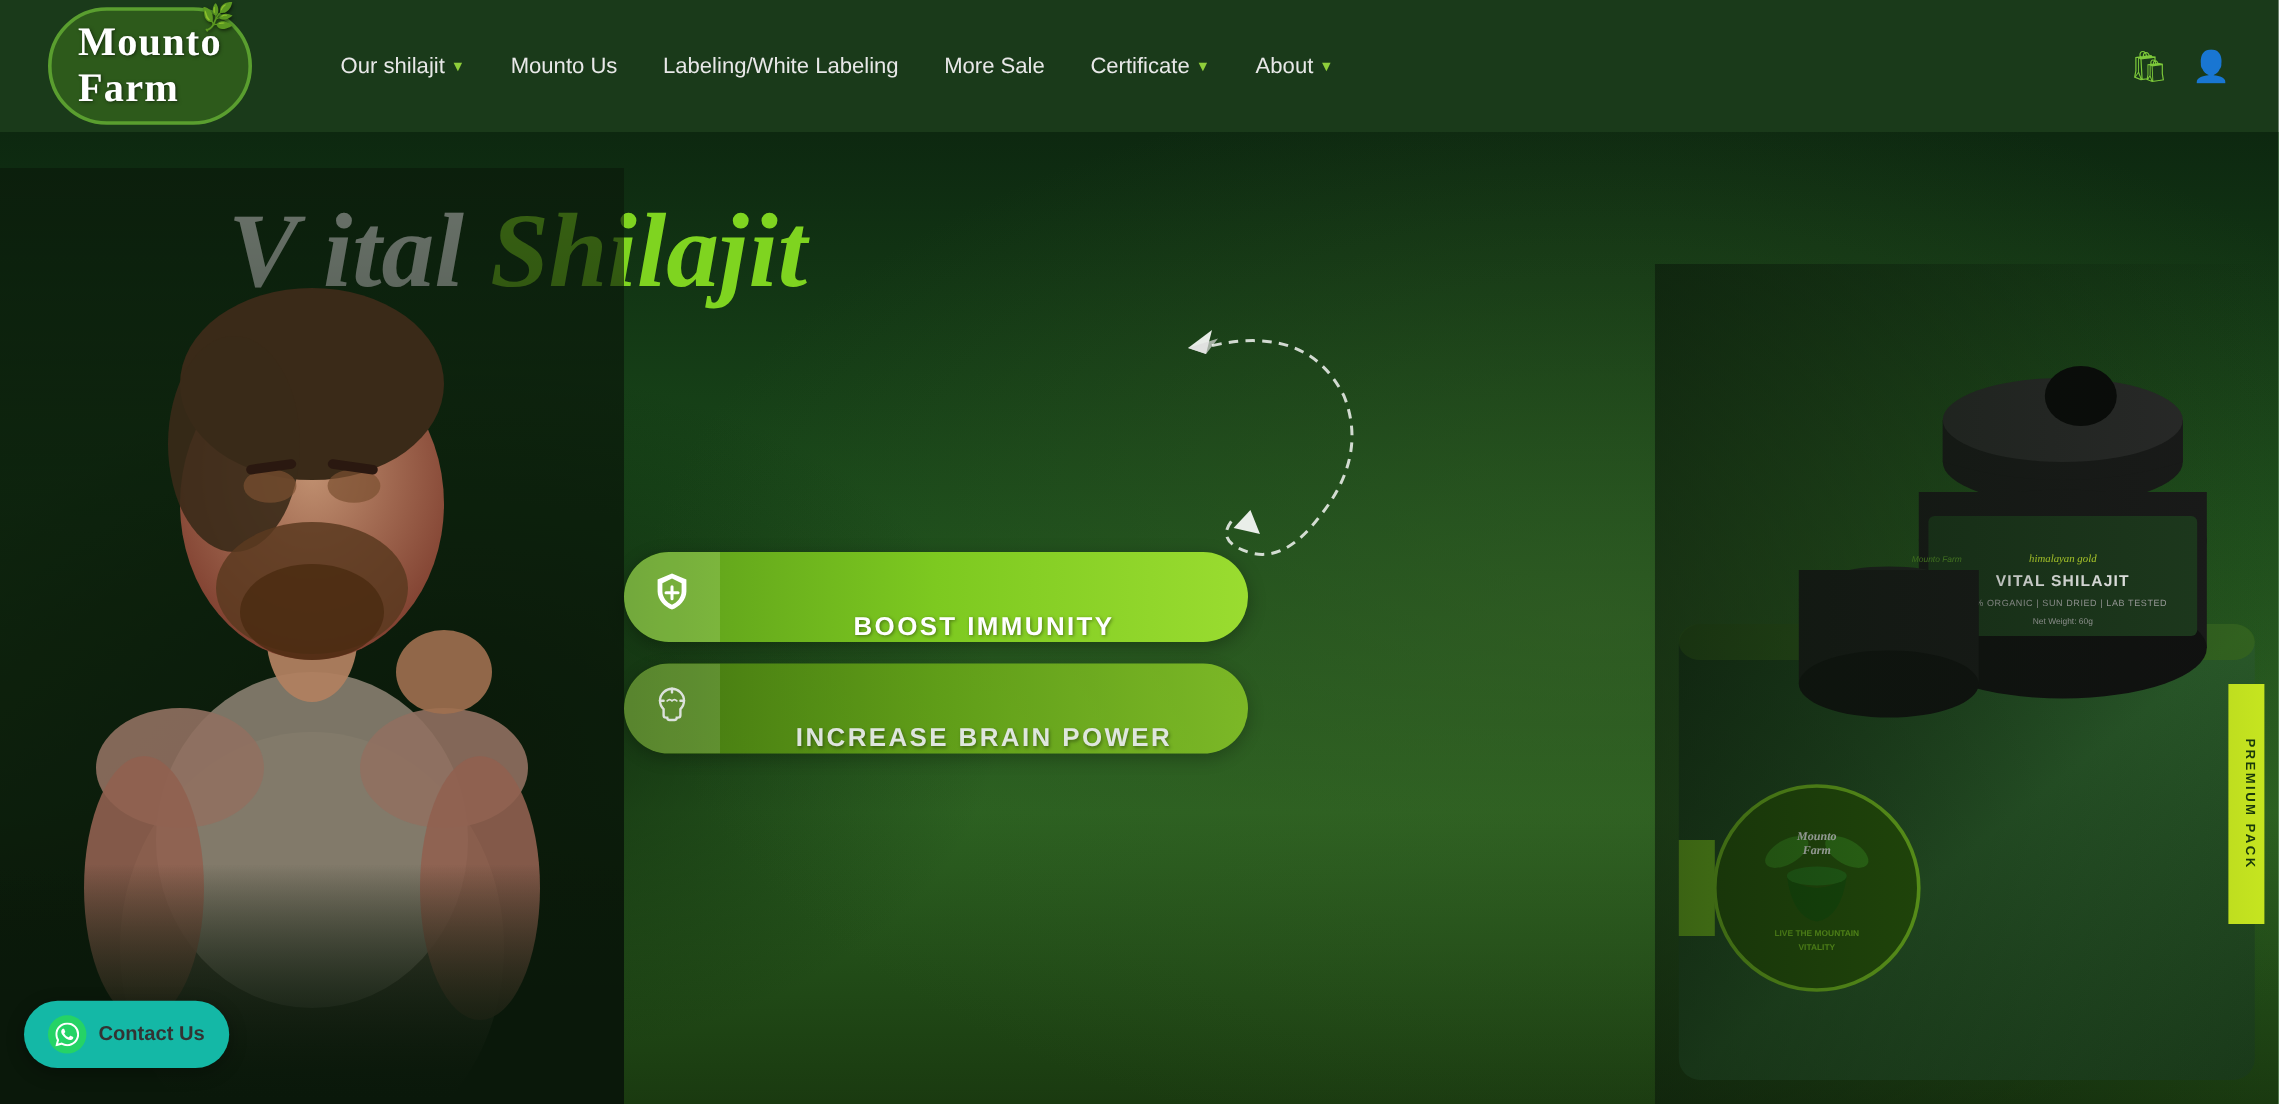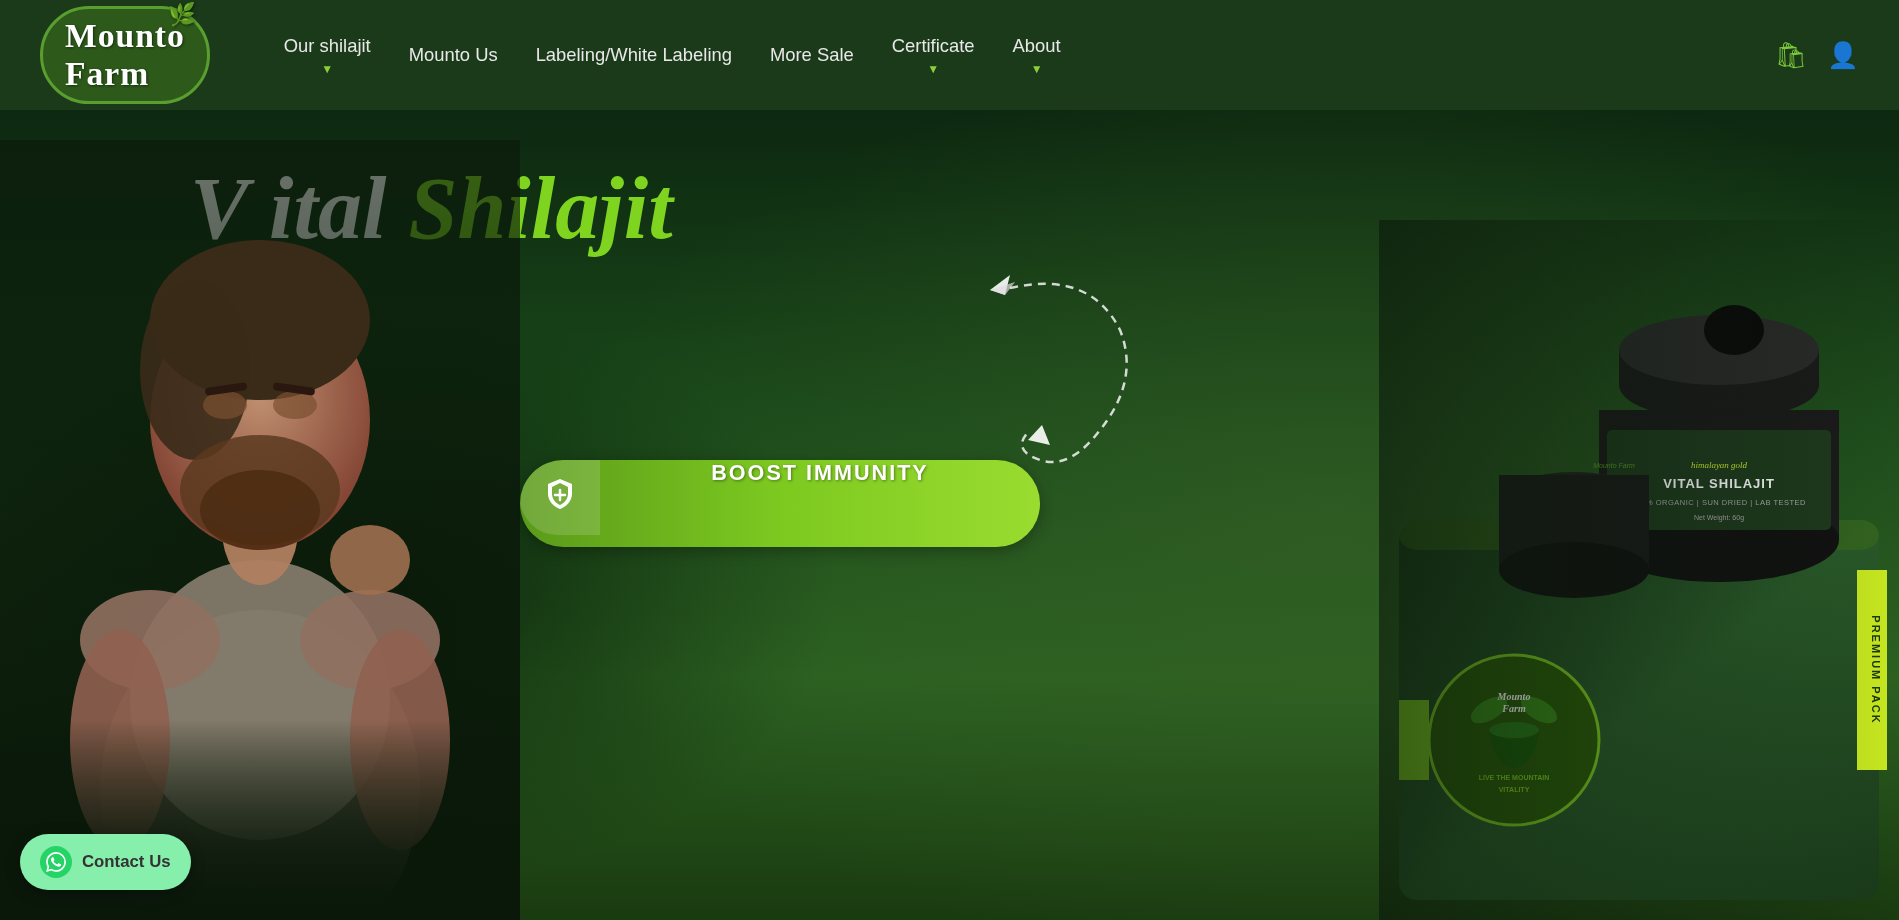--- a/index.html
+++ b/index.html
@@ -47,21 +47,20 @@
     }
     .nav-item {
       color: #e8e8e8;
       font-size: 1.15rem;
       padding: 8px 14px;
       cursor: pointer;
       white-space: nowrap;
       display: flex;
       align-items: center;
       gap: 5px;
-      flex-direction: column;
     }
     .nav-chevron {
       font-size: 0.75rem;
       color: #8fce3a;
     }
     .nav-icons {
       display: flex;
       align-items: center;
       gap: 20px;
       margin-left: 20px;
@@ -130,26 +129,26 @@
       position: absolute;
       left: 520px;
       top: 350px;
       z-index: 5;
       display: flex;
       flex-direction: column;
       gap: 18px;
     }
     .feature-btn {
       display: flex;
-      align-items: flex-start;
+      align-items: flex-end;
       background: linear-gradient(90deg, #5a9a1a 0%, #7dc920 50%, #9adc30 100%);
       border-radius: 50px;
       padding: 0;
       width: 520px;
-      height: 87px;
+      height: 75px;
       cursor: pointer;
       box-shadow: 0 4px 15px rgba(0,0,0,0.3);
       overflow: hidden;
     }
     .feature-btn-last {
       background: linear-gradient(90deg, #4a8010 0%, #6aaa18 50%, #8ac828 100%);
       opacity: 0.85;
     }
     .feature-icon-circle {
       width: 80px;
@@ -201,21 +200,21 @@
       display: flex;
       align-items: flex-end;
       justify-content: center;
     }
 
     
     .contact-btn {
       position: fixed;
       bottom: 30px;
       left: 20px;
-      background: #86efac;
+      background: #14b8a6;
       border-radius: 30px;
       padding: 12px 20px;
       display: flex;
       align-items: center;
       gap: 10px;
       cursor: pointer;
       box-shadow: 0 4px 15px rgba(0,0,0,0.3);
       z-index: 100;
       font-size: 1.05rem;
       font-weight: 600;
@@ -304,20 +303,34 @@
               <line x1="18" y1="14" x2="18" y2="24" stroke="white" stroke-width="2.5" stroke-linecap="round"></line>
               <line x1="13" y1="19" x2="23" y2="19" stroke="white" stroke-width="2.5" stroke-linecap="round"></line>
             </svg>
           </span>
         </div>
         <span class="feature-label">BOOST IMMUNITY</span>
       </div>
 
 
 
+      <div class="feature-btn feature-btn-last">
+        <div class="feature-icon-circle">
+          <span class="feature-icon-svg">
+            <svg width="36" height="36" viewBox="0 0 36 36" fill="white">
+              <path d="M18 6 C13 6 8 10 8 16 C8 19 9 21 11 23 L11 28 Q11 30 13 30 L14 30 Q14 32 16 32 L20 32 Q22 32 22 30 L23 30 Q25 30 25 28 L25 23 C27 21 28 19 28 16 C28 10 23 6 18 6 Z" stroke="white" stroke-width="2" fill="none"></path>
+              <path d="M14 16 Q16 14 18 16 Q20 14 22 16" stroke="white" stroke-width="1.5" fill="none" stroke-linecap="round"></path>
+              <line x1="18" y1="6" x2="18" y2="9" stroke="white" stroke-width="2" stroke-linecap="round"></line>
+              <line x1="8" y1="16" x2="11" y2="16" stroke="white" stroke-width="2" stroke-linecap="round"></line>
+              <line x1="25" y1="16" x2="28" y2="16" stroke="white" stroke-width="2" stroke-linecap="round"></line>
+            </svg>
+          </span>
+        </div>
+        <span class="feature-label">INCREASE BRAIN POWER</span>
+      </div>
     </div>
   </div>
 
   <div class="man-figure">
 
     <svg width="520" height="780" viewBox="0 0 520 780" style="position:absolute;bottom:0;left:0;">
 
       <defs>
         <radialGradient id="manGrad" cx="50%" cy="30%" r="60%">
           <stop offset="0%" stop-color="#a08060"></stop>

